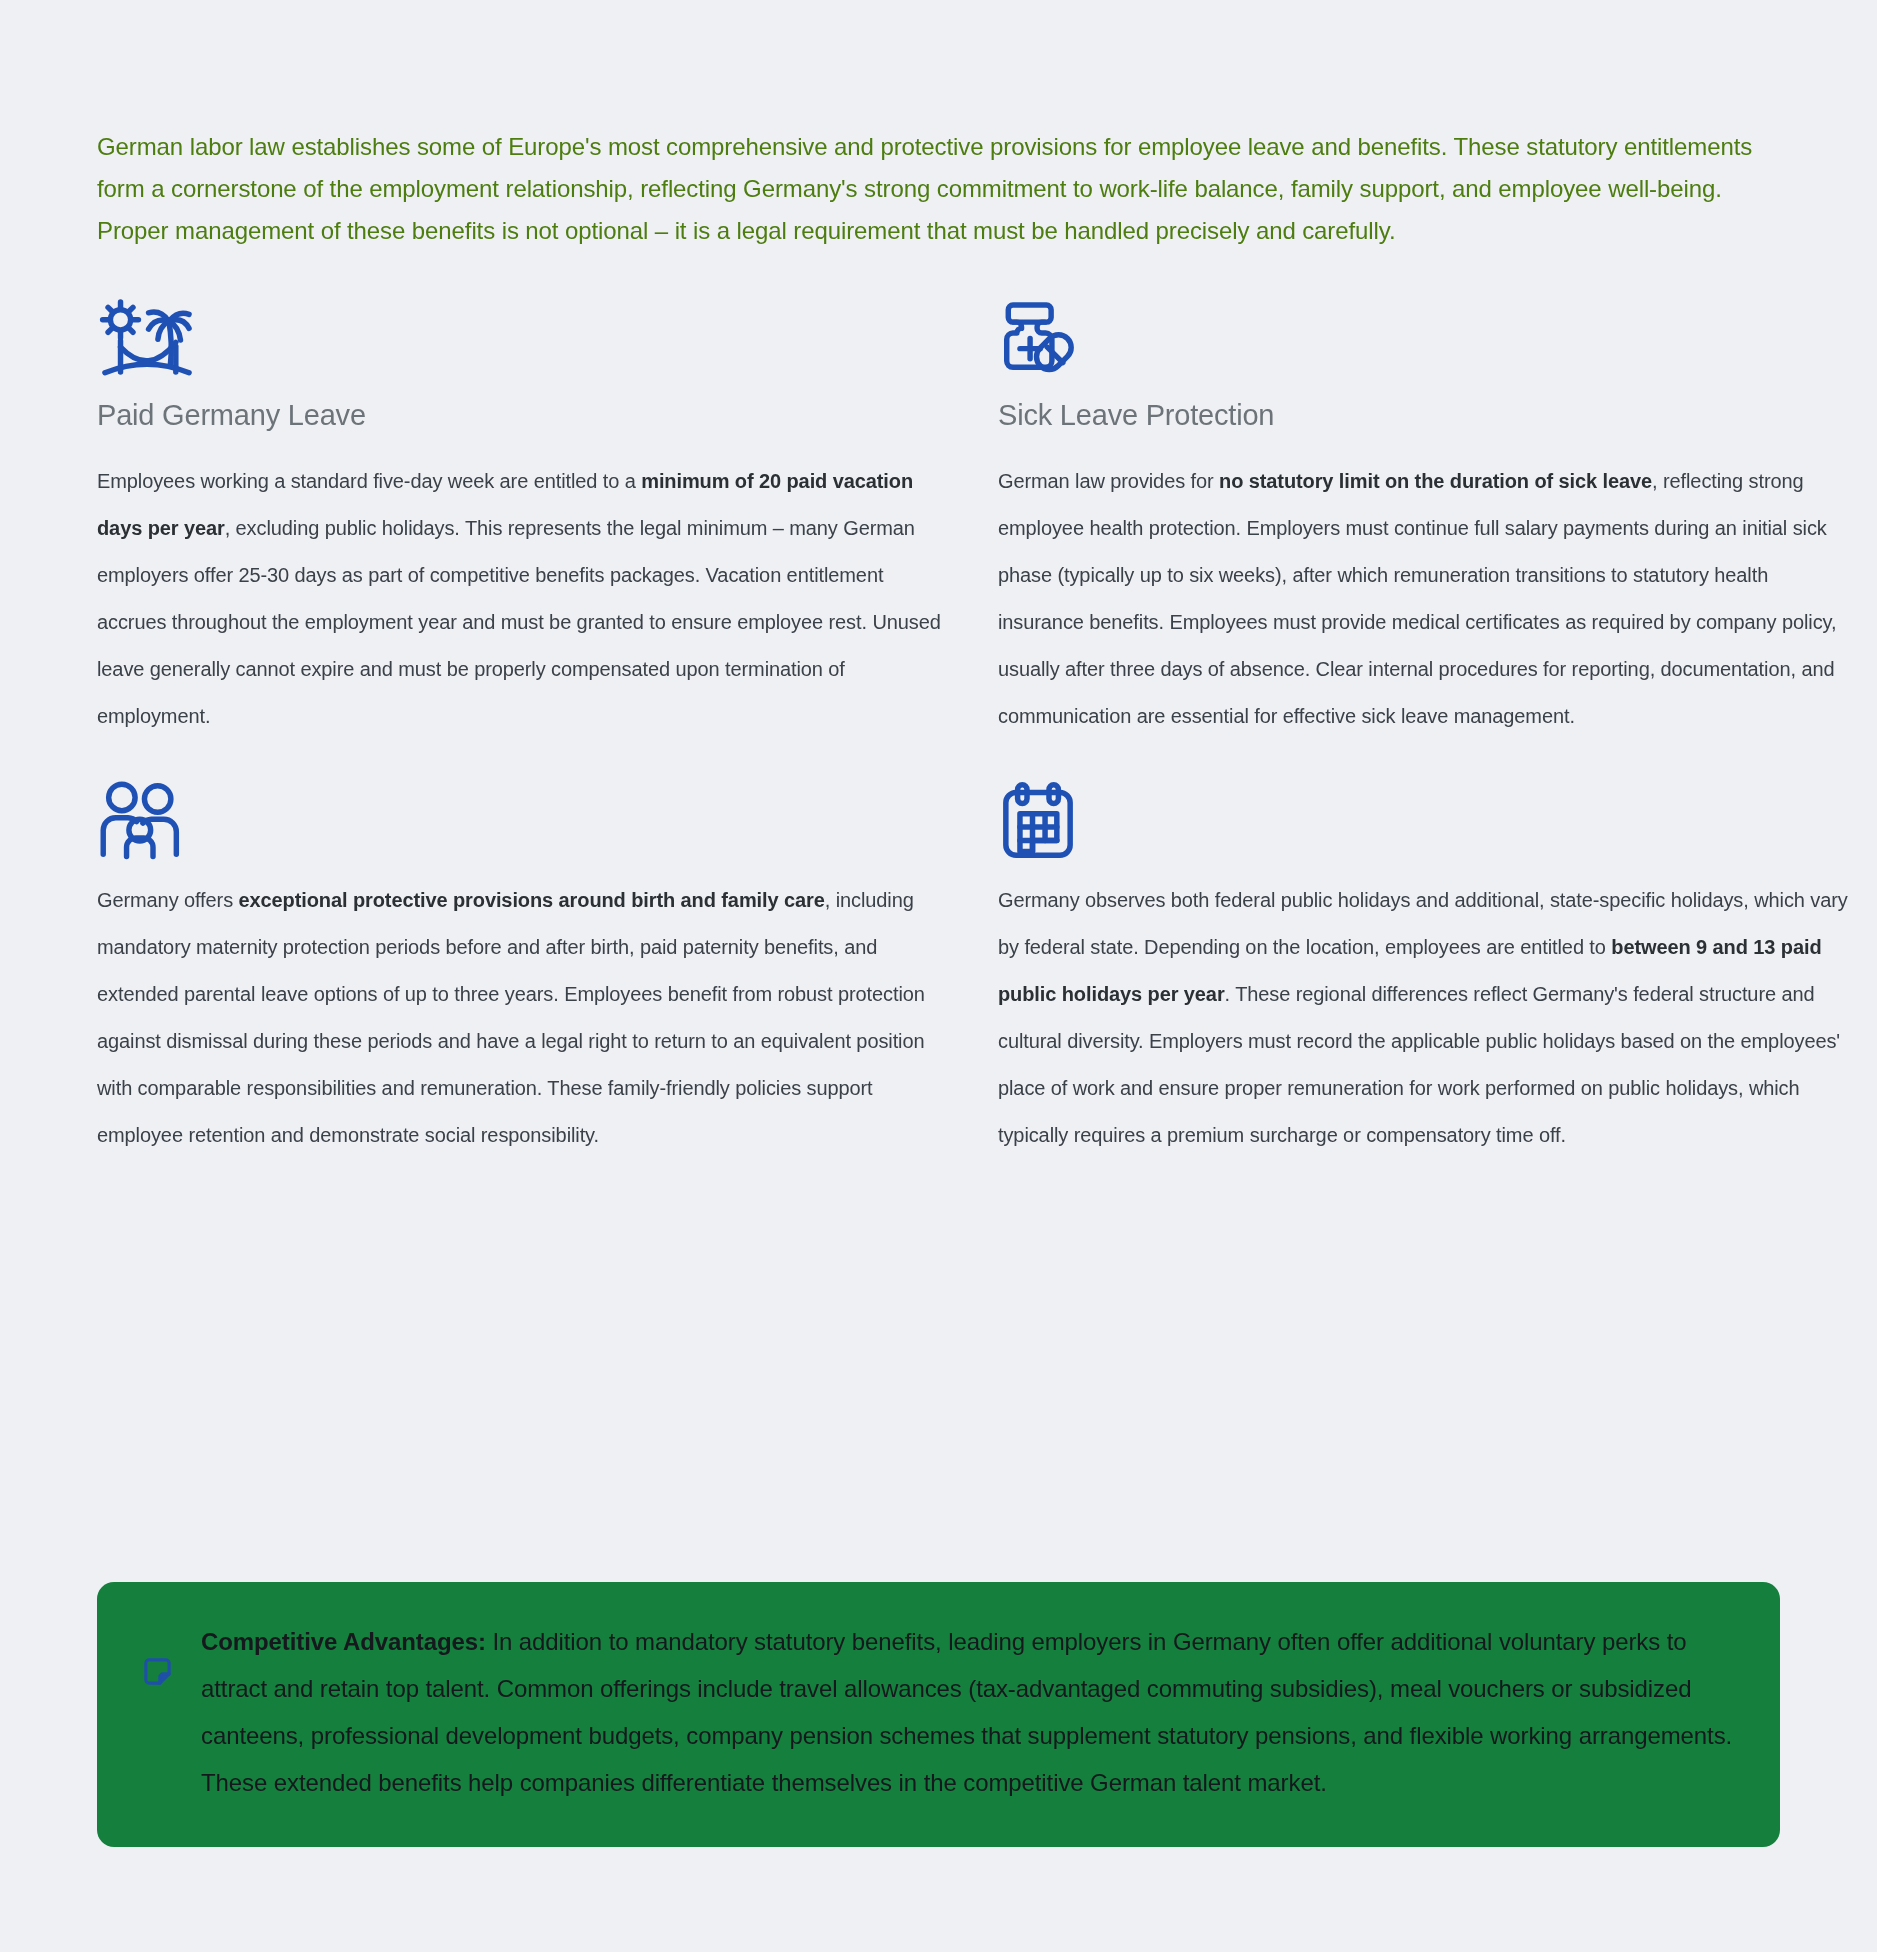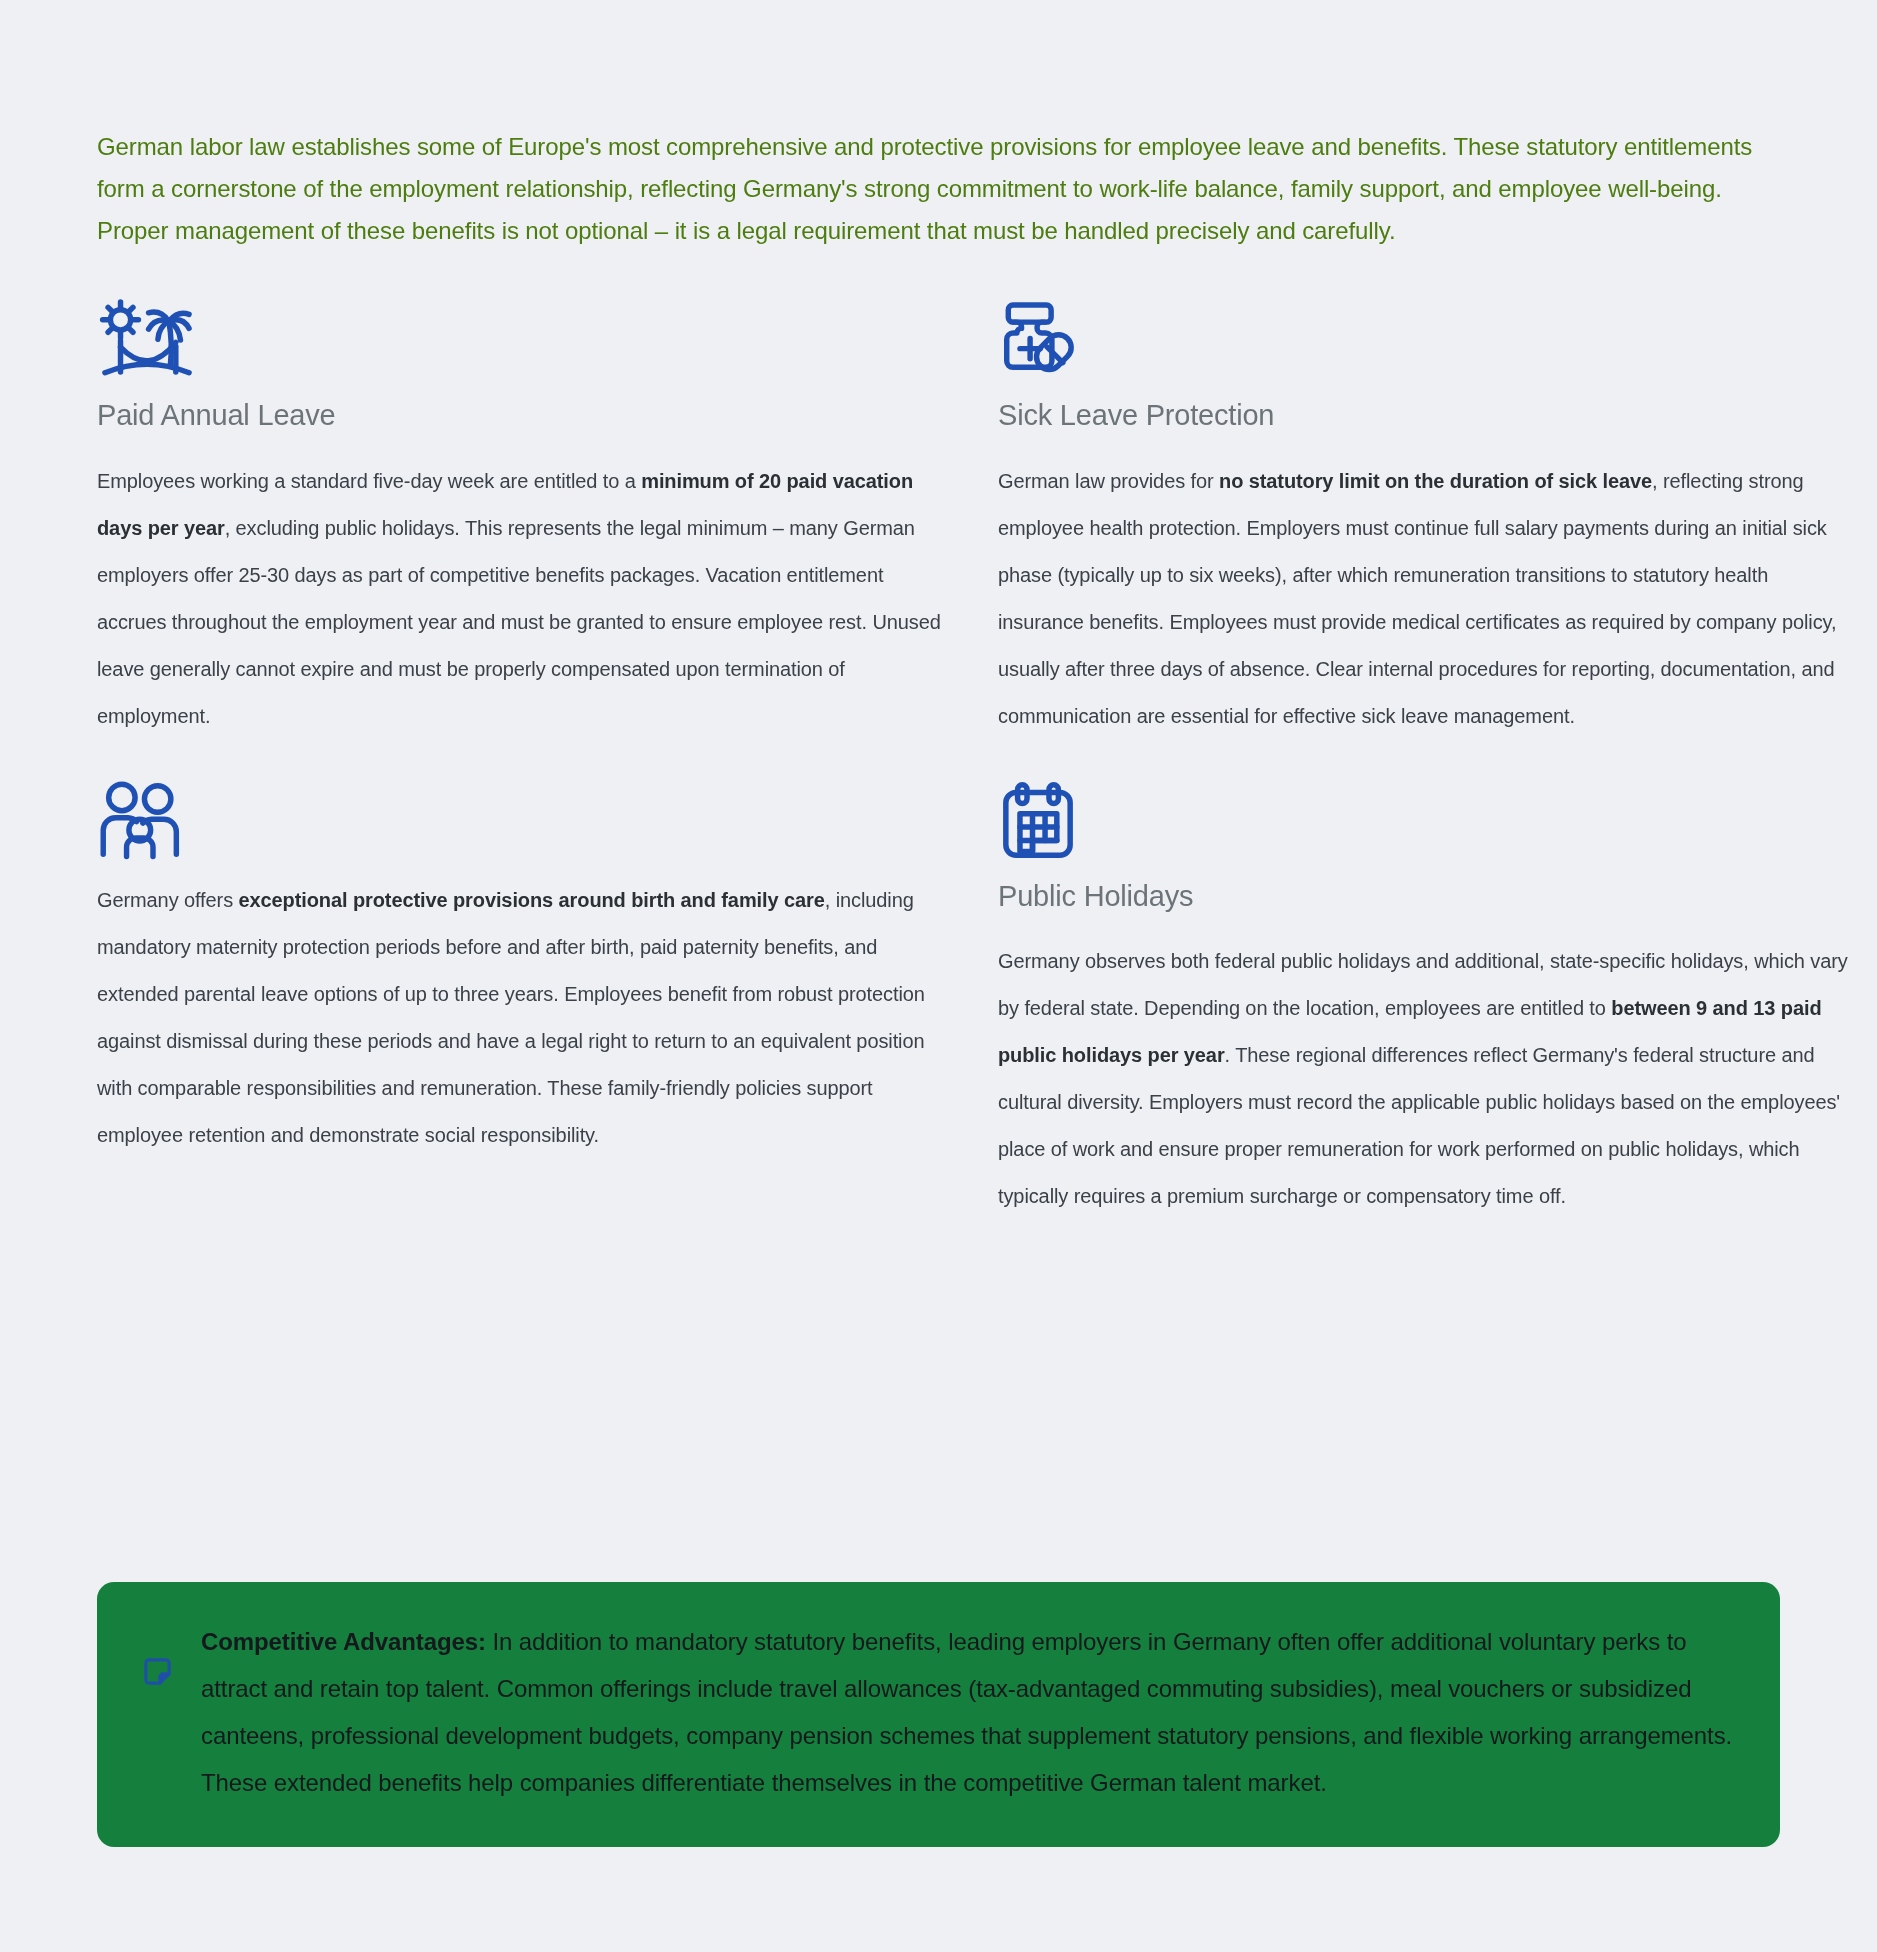--- a/index.html
+++ b/index.html
@@ -128,21 +128,21 @@
           <path d="M92 29 q-13 9 -14 24"></path>
 
           <path d="M30 55 v40"></path>
           <path d="M101 62 v33"></path>
 
           <path d="M30 63 q36 38 71 -6"></path>
 
           <path d="M10 96 q54 -22 108 0"></path>
         </svg>
       </div>
-      <h3 class="card-title">Paid Annual Leave</h3>
+      <h3 class="card-title">Paid Germany Leave</h3>
       <div class="card-body">
         <span>Employees working a standard five-day week are entitled to a </span><b>minimum of 20 paid vacation days per year</b><span>, excluding public holidays. This represents the legal minimum – many German employers offer 25-30 days as part of competitive benefits packages. Vacation entitlement accrues throughout the employment year and must be granted to ensure employee rest. Unused leave generally cannot expire and must be properly compensated upon termination of employment.</span>
       </div>
     </div>
 
     <div class="card">
       <div class="card-icon">
         <svg width="86" height="81" viewBox="0 0 110 104" fill="none" stroke="#1f51b5" stroke-width="7" stroke-linecap="round" stroke-linejoin="round">
 
           <rect x="13" y="9" width="55" height="22" rx="6"></rect>
@@ -195,21 +195,20 @@
 
           <path d="M28 43 h47 v34 h-31 v14 h-16 z"></path>
 
           <path d="M44 43 v48"></path>
           <path d="M60 43 v34"></path>
 
           <path d="M28 60 h47"></path>
           <path d="M28 77 h47"></path>
         </svg>
       </div>
-      <h3 class="card-title">Public Holidays</h3>
       <div class="card-body">
         <span>Germany observes both federal public holidays and additional, state-specific holidays, which vary by federal state. Depending on the location, employees are entitled to </span><b>between 9 and 13 paid public holidays per year</b><span>. These regional differences reflect Germany's federal structure and cultural diversity. Employers must record the applicable public holidays based on the employees' place of work and ensure proper remuneration for work performed on public holidays, which typically requires a premium surcharge or compensatory time off.</span>
       </div>
     </div>
 
   </div>
 
   <div class="callout">
     <div class="callout-icon">
       <svg width="31" height="31" viewBox="0 0 40 40" fill="none" stroke="#1f4fa8" stroke-width="4" stroke-linecap="round" stroke-linejoin="round">

